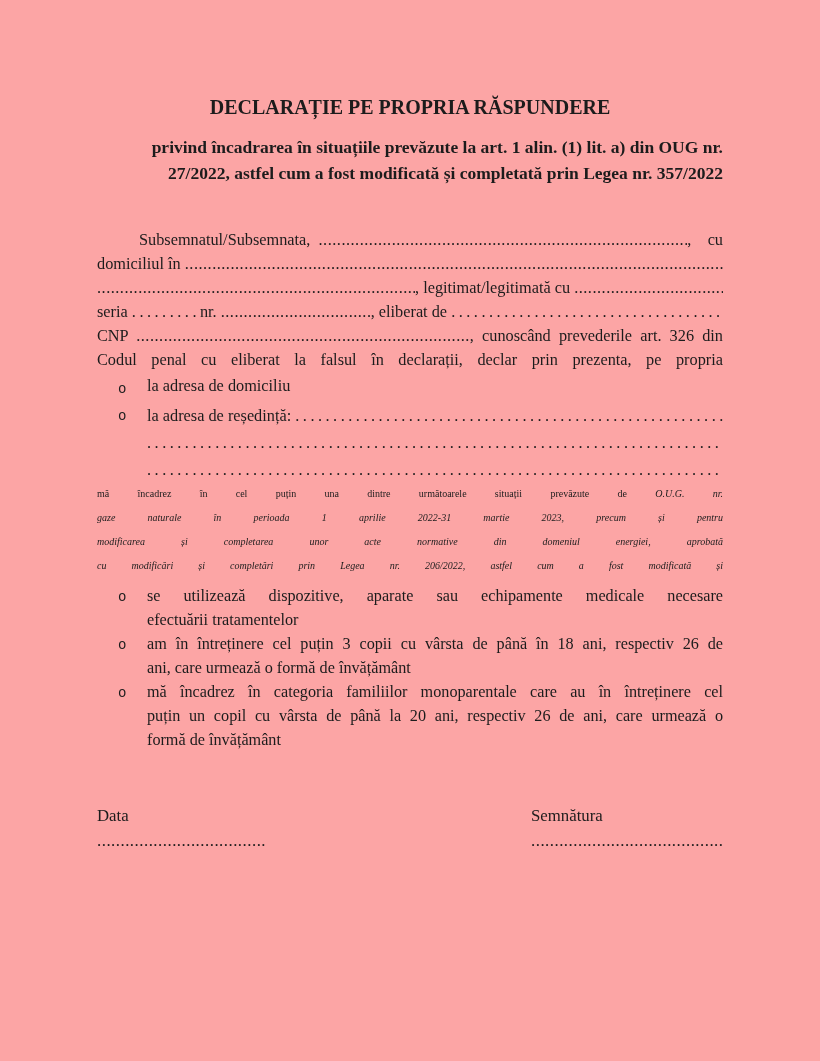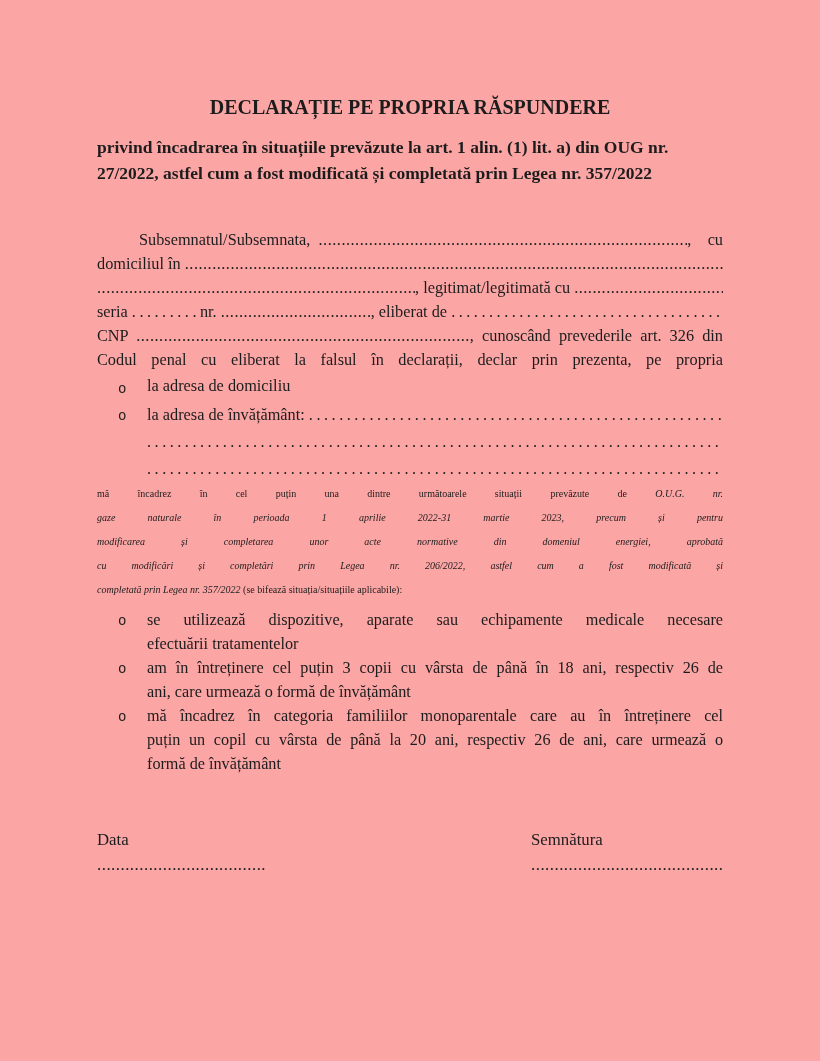--- a/index.html
+++ b/index.html
@@ -11,29 +11,29 @@
     font-family:"Liberation Serif", serif;
     box-sizing:border-box;
     padding:94px 97px 0 97px;
     overflow:hidden;
   }
   .title {
     font-size:20px; font-weight:bold; text-align:center;
     white-space:nowrap; margin:0; line-height:26px;
   }
   .subtitle {
-    font-size:17.5px; font-weight:bold; text-align:left;
+    font-size:17.5px; font-weight:bold; text-align:right;
     margin-top:14px; line-height:26px;
   }
   .subtitle div { white-space:nowrap; }
 
   .bodytext { font-size:16.3px; line-height:24px; }
 
   
-  .fline { display:flex; align-items:center; height:24px; overflow:hidden; }
+  .fline { display:flex; align-items:flex-end; height:24px; overflow:hidden; }
   .t { white-space:pre; flex:0 0 auto; }
   .fill {
     overflow:hidden; white-space:nowrap;
     flex:1 1 0; min-width:0; letter-spacing:0.5px;
   }
   .fill.fixed { flex:0 0 auto; }
   .sp { letter-spacing:3.5px; }
 
   
   .jline { text-align:justify; text-align-last:justify; height:24px; overflow:hidden; }
@@ -109,42 +109,39 @@
   </div>
 
   <div class="bodytext list list1">
     <div class="li">
       <span class="marker">o</span>
       <div class="lline">la adresa de domiciliu</div>
     </div>
     <div class="li">
       <span class="marker">o</span>
       <div class="fline">
-        <span class="t">la adresa de învățământ: </span>
+        <span class="t">la adresa de reședință: </span>
         <span class="fill sp">........................................................................................................................................................................................................................................</span>
       </div>
       <div class="fline">
         <span class="fill sp">........................................................................................................................................................................................................................................</span>
       </div>
       <div class="fline">
         <span class="fill sp">........................................................................................................................................................................................................................................</span>
       </div>
     </div>
   </div>
 
   <div class="bodytext para2">
     <div class="jline">
       <span>mă încadrez în cel puțin una dintre următoarele situații prevăzute de </span><span class="it">O.U.G. nr.</span>
     </div>
     <div class="jline it">gaze naturale  în perioada 1 aprilie 2022-31 martie 2023, precum și pentru</div>
     <div class="jline it">modificarea și completarea  unor acte normative din domeniul energiei, aprobată</div>
     <div class="jline it">cu modificări și completări prin Legea nr. 206/2022, astfel cum a fost modificată și</div>
-    <div class="lline">
-      <span class="it">completată prin Legea nr. 357/2022</span><span> (se bifează situația/situațiile aplicabile):</span>
-    </div>
   </div>
 
   <div class="bodytext list list2">
     <div class="li">
       <span class="marker">o</span>
       <div class="jline">se utilizează dispozitive, aparate sau echipamente medicale necesare</div>
       <div class="lline">efectuării tratamentelor</div>
     </div>
     <div class="li">
       <span class="marker">o</span>

